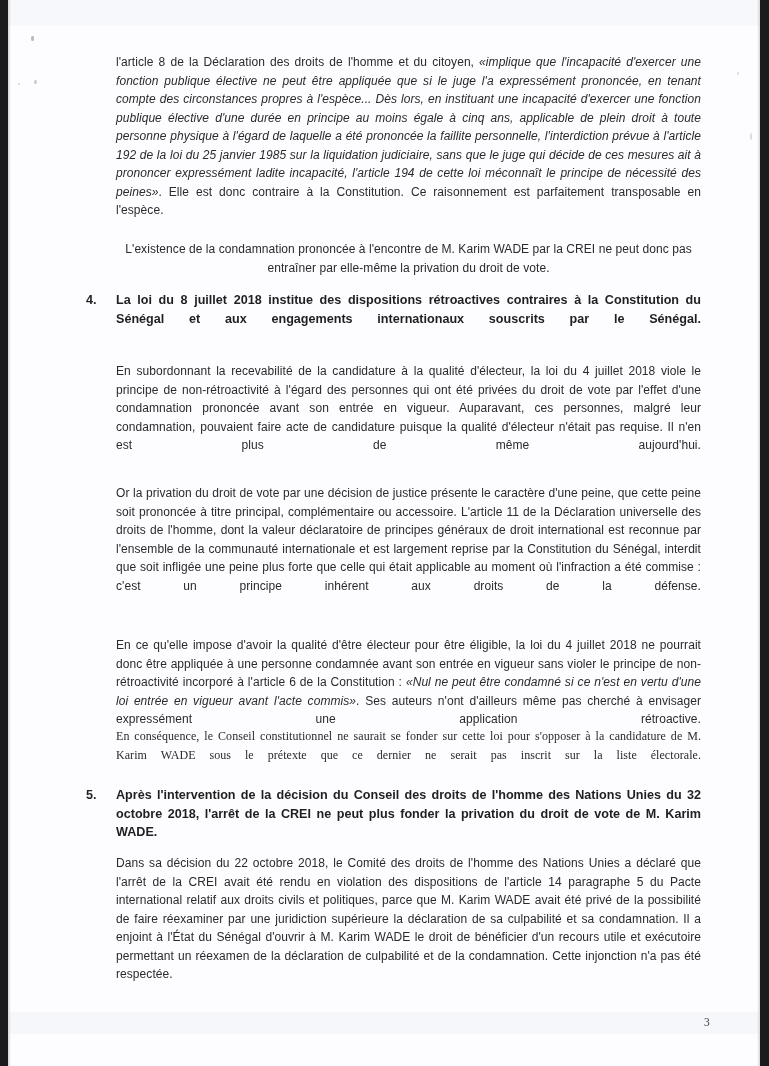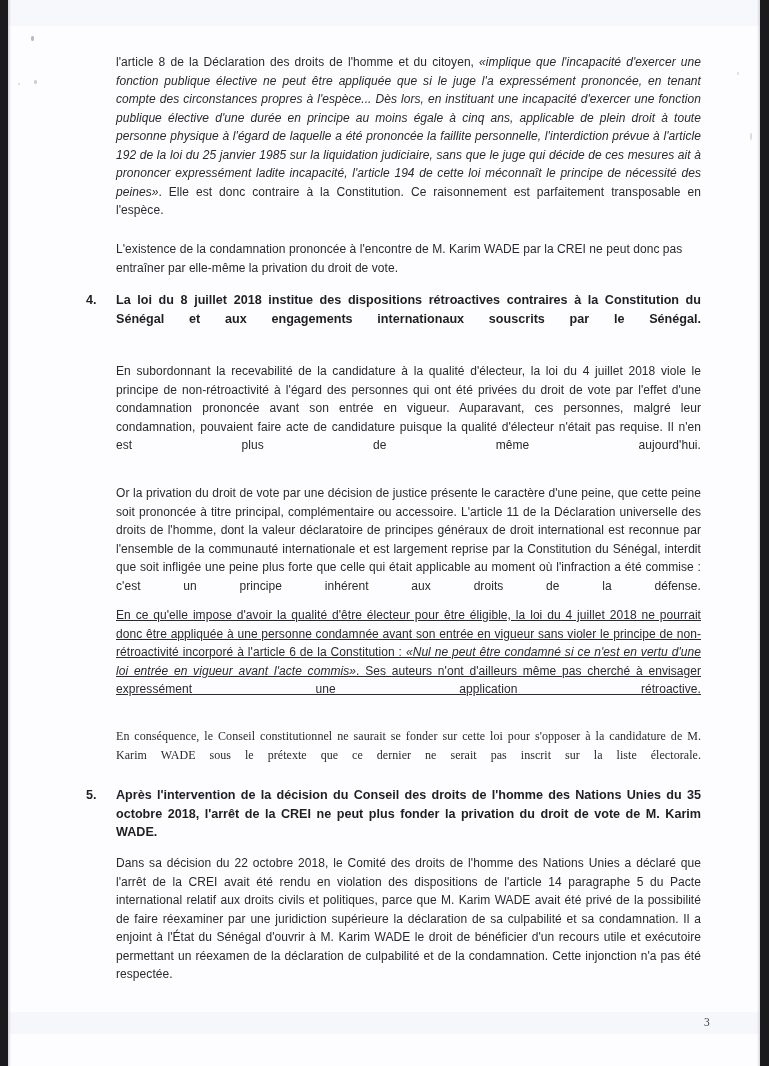--- a/index.html
+++ b/index.html
@@ -105,21 +105,21 @@
     width: 100%;
   }
 
   
   .para::after {
     content: "";
     display: inline-block;
     width: 100%;
   }
   .para.nojust::after { display: none; }
-  .para.nojust { text-align: left; }
+  .para.nojust { text-align: center; }
 
   .page-number {
     position: absolute;
     left: 704px;
     top: 1016px;
     font-size: 11.5px;
     color: #3a3a40;
     font-family: "Liberation Serif", serif;
   }
 </style>
@@ -152,29 +152,29 @@
 
     <div class="numbered" style="top:291px;">
       <span class="num">4.</span>
       <span class="htext">La loi du 8 juillet 2018 institue des dispositions rétroactives contraires à la Constitution du Sénégal et aux engagements internationaux souscrits par le Sénégal.</span>
     </div>
 
     <div class="para body-para" style="top:362px;">En subordonnant la recevabilité de la candidature à la qualité d'électeur, la loi du 4 juillet 2018 viole le principe de non-rétroactivité à l'égard des personnes qui ont été privées du droit de vote par l'effet d'une condamnation prononcée avant son entrée en vigueur. Auparavant, ces personnes, malgré leur condamnation, pouvaient faire acte de candidature puisque la qualité d'électeur n'était pas requise. Il n'en est plus de même aujourd'hui.</div>
 
     <div class="para body-para" style="top:484px;">Or la privation du droit de vote par une décision de justice présente le caractère d'une peine, que cette peine soit prononcée à titre principal, complémentaire ou accessoire. L'article 11 de la Déclaration universelle des droits de l'homme, dont la valeur déclaratoire de principes généraux de droit international est reconnue par l'ensemble de la communauté internationale et est largement reprise par la Constitution du Sénégal, interdit que soit infligée une peine plus forte que celle qui était applicable au moment où l'infraction a été commise : c'est un principe inhérent aux droits de la défense.</div>
 
-    <div class="para body-para" style="top:606px;text-decoration:underline;">
+    <div class="para body-para" style="top:636px;">
       <span>En ce qu'elle impose d'avoir la qualité d'être électeur pour être éligible, la loi du 4 juillet 2018 ne pourrait donc être appliquée à une personne condamnée avant son entrée en vigueur sans violer le principe de non-rétroactivité incorporé à l'article 6 de la Constitution : </span><span class="it">«Nul ne peut être condamné si ce n'est en vertu d'une loi entrée en vigueur avant l'acte commis»</span><span>. Ses auteurs n'ont d'ailleurs même pas cherché à envisager expressément une application rétroactive.</span>
     </div>
 
     <div class="para body-para" style="top:727px;font-family:Liberation Serif, serif;">En conséquence, le Conseil constitutionnel ne saurait se fonder sur cette loi pour s'opposer à la candidature de M. Karim WADE sous le prétexte que ce dernier ne serait pas inscrit sur la liste électorale.</div>
 
     <div class="numbered" style="top:786px;">
       <span class="num">5.</span>
-      <span class="htext">Après l'intervention de la décision du Conseil des droits de l'homme des Nations Unies du 35 octobre 2018, l'arrêt de la CREI ne peut plus fonder la privation du droit de vote de M. Karim WADE.</span>
+      <span class="htext">Après l'intervention de la décision du Conseil des droits de l'homme des Nations Unies du 32 octobre 2018, l'arrêt de la CREI ne peut plus fonder la privation du droit de vote de M. Karim WADE.</span>
     </div>
 
     <div class="para body-para" style="top:854px;">Dans sa décision du 22 octobre 2018, le Comité des droits de l'homme des Nations Unies a déclaré que l'arrêt de la CREI avait été rendu en violation des dispositions de l'article 14 paragraphe 5 du Pacte international relatif aux droits civils et politiques, parce que M. Karim WADE avait été privé de la possibilité de faire réexaminer par une juridiction supérieure la déclaration de sa culpabilité et sa condamnation. Il a enjoint à l'État du Sénégal d'ouvrir à M. Karim WADE le droit de bénéficier d'un recours utile et exécutoire permettant un réexamen de la déclaration de culpabilité et de la condamnation. Cette injonction n'a pas été respectée.</div>
 
   </div>
 
   <div class="page-number">3</div>
 
 </div>
 

